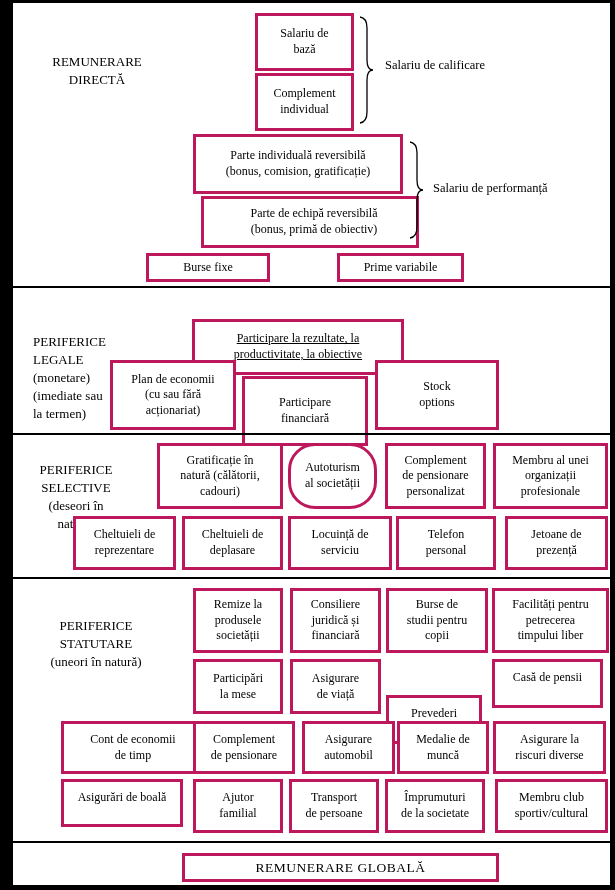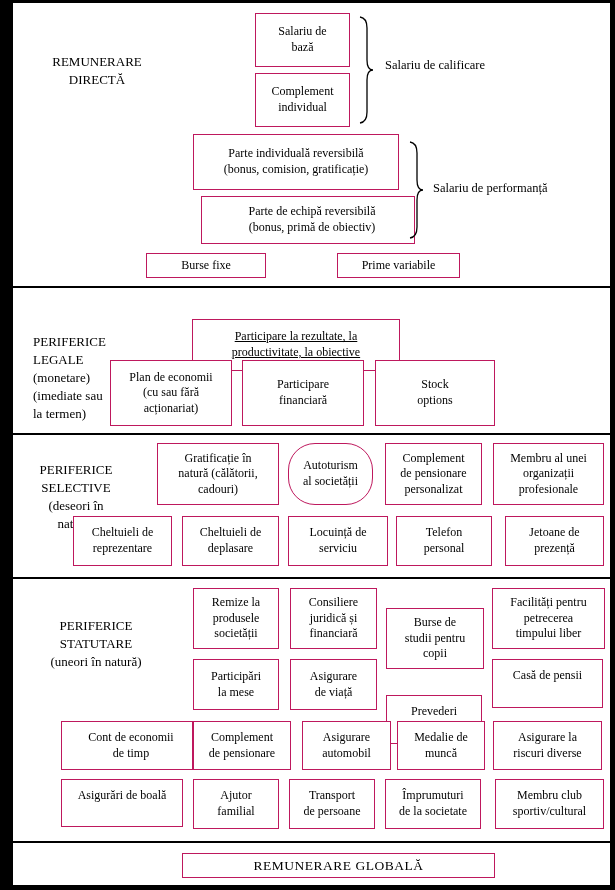--- a/index.html
+++ b/index.html
@@ -1,19 +1,19 @@
 <!DOCTYPE html>
 <html><head>
 <meta charset="utf-8">
 <style>
   html,body{margin:0;padding:0;background:#000;}
   .canvas{position:relative;width:615px;height:890px;background:#000;
           font-family:"Liberation Serif","DejaVu Serif",serif;color:#000;}
   .paper{position:absolute;left:13px;top:3px;width:597px;height:882px;background:#fff;}
-  .box{position:absolute;border:1px solid #be185d;background:#fff;
+  .box{position:absolute;border:3px solid #be185d;background:#fff;
        display:flex;align-items:center;justify-content:center;
        text-align:center;font-size:12px;line-height:1.3;white-space:pre-line;}
   .box.top{align-items:flex-start;padding-top:8px;box-sizing:border-box;}
   .side-label{position:absolute;font-size:13px;line-height:18px;white-space:pre-line;margin-top:8px;}
   .side-label.center{text-align:center;}
   .divider{position:absolute;left:0;width:100%;height:2px;background:#000;}
   .brace{position:absolute;}
   .brace-label{position:absolute;font-size:12.5px;white-space:nowrap;}
   .footer-box{font-size:13.5px;letter-spacing:0.5px;}
 </style>
@@ -55,21 +55,21 @@
 LEGALE
 (monetare)
 (imediate sau
 la termen)</div>
 
     <div class="box" style="left:179px;top:316px;width:206px;height:50px;text-decoration:underline;">Participare la rezultate, la
 productivitate, la obiective</div>
     <div class="box" style="left:97px;top:357px;width:120px;height:64px;">Plan de economii
 (cu sau fără
 acționariat)</div>
-    <div class="box" style="left:229px;top:357px;width:120px;height:64px;">Participare
+    <div class="box" style="left:229px;top:373px;width:120px;height:64px;">Participare
 financiară</div>
     <div class="box" style="left:362px;top:357px;width:118px;height:64px;">Stock
 options</div>
 
     <div class="divider" style="top:430px;"></div>
 
     <div class="side-label center" style="left:20px;top:450px;width:86px;">PERIFERICE
 SELECTIVE
 (deseori în
 natură)</div>
@@ -102,21 +102,21 @@
     <div class="side-label center" style="left:22px;top:606px;width:122px;">PERIFERICE
 STATUTARE
 (uneori în natură)</div>
 
     <div class="box" style="left:180px;top:585px;width:84px;height:59px;">Remize la
 produsele
 societății</div>
     <div class="box" style="left:277px;top:585px;width:85px;height:59px;">Consiliere
 juridică și
 financiară</div>
-    <div class="box" style="left:373px;top:585px;width:96px;height:59px;margin-top:20px;">Burse de
+    <div class="box" style="left:373px;top:585px;width:96px;height:59px;">Burse de
 studii pentru
 copii</div>
     <div class="box" style="left:479px;top:585px;width:111px;height:59px;">Facilități pentru
 petrecerea
 timpului liber</div>
 
     <div class="box" style="left:180px;top:656px;width:84px;height:49px;">Participări
 la mese</div>
     <div class="box" style="left:277px;top:656px;width:85px;height:49px;">Asigurare
 de viață</div>

